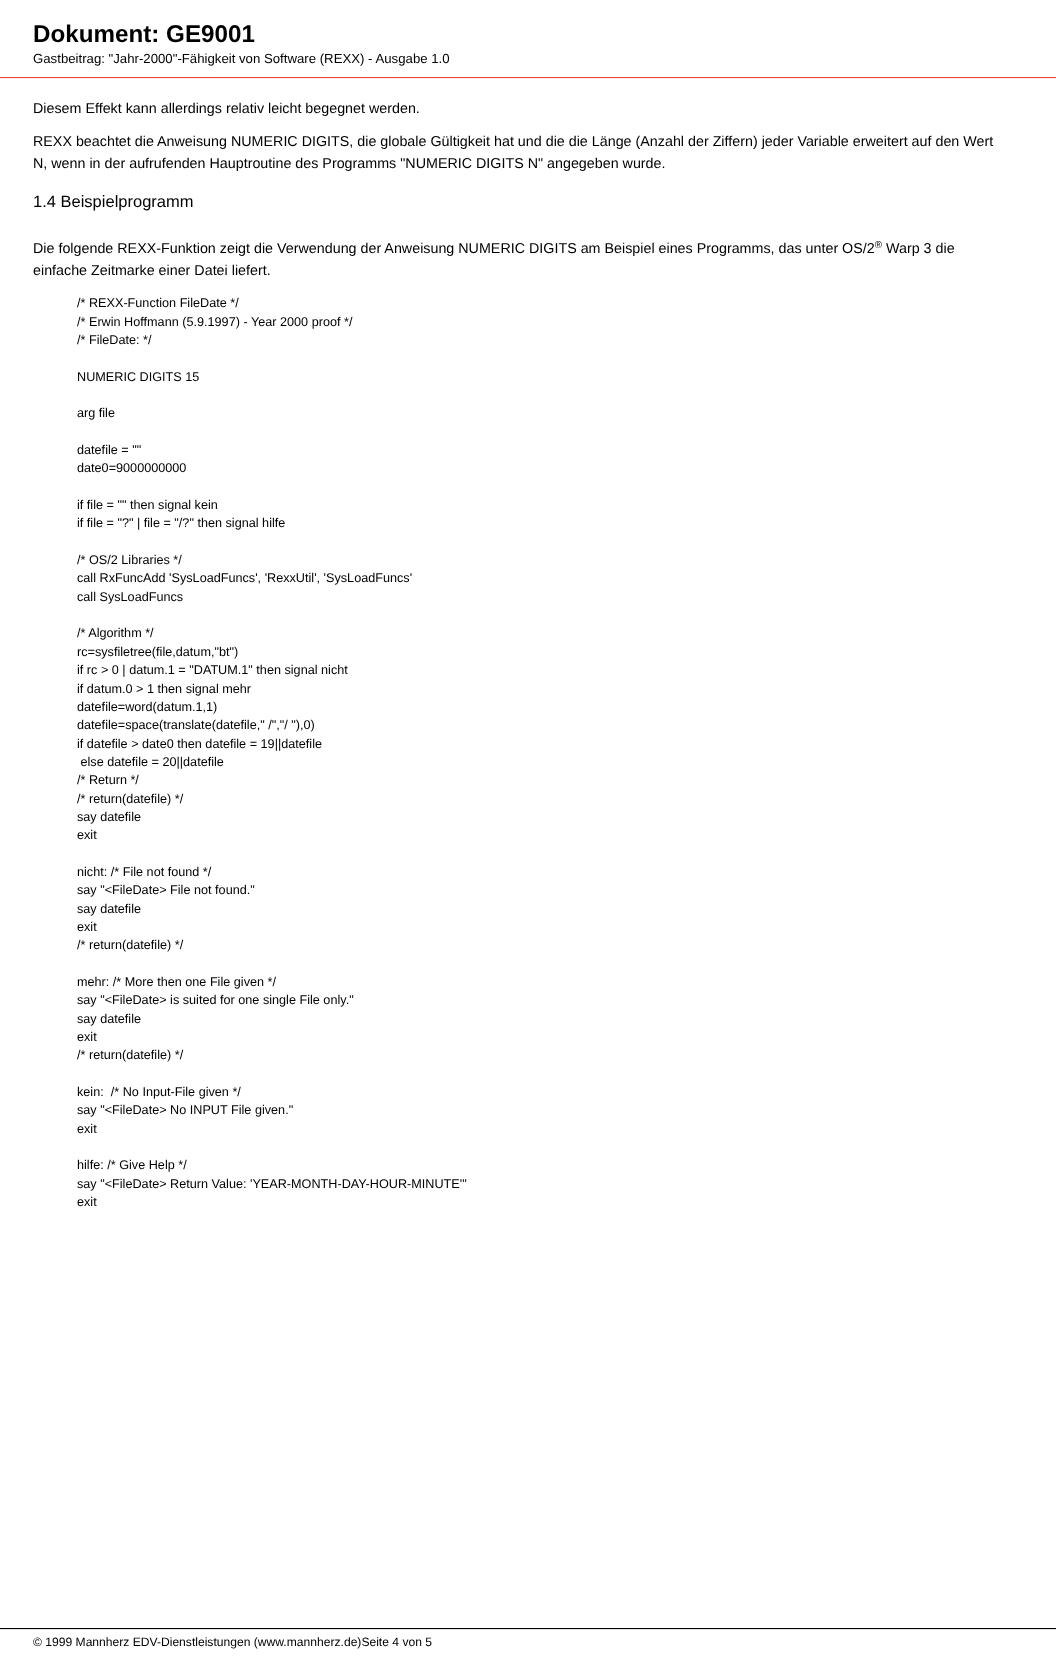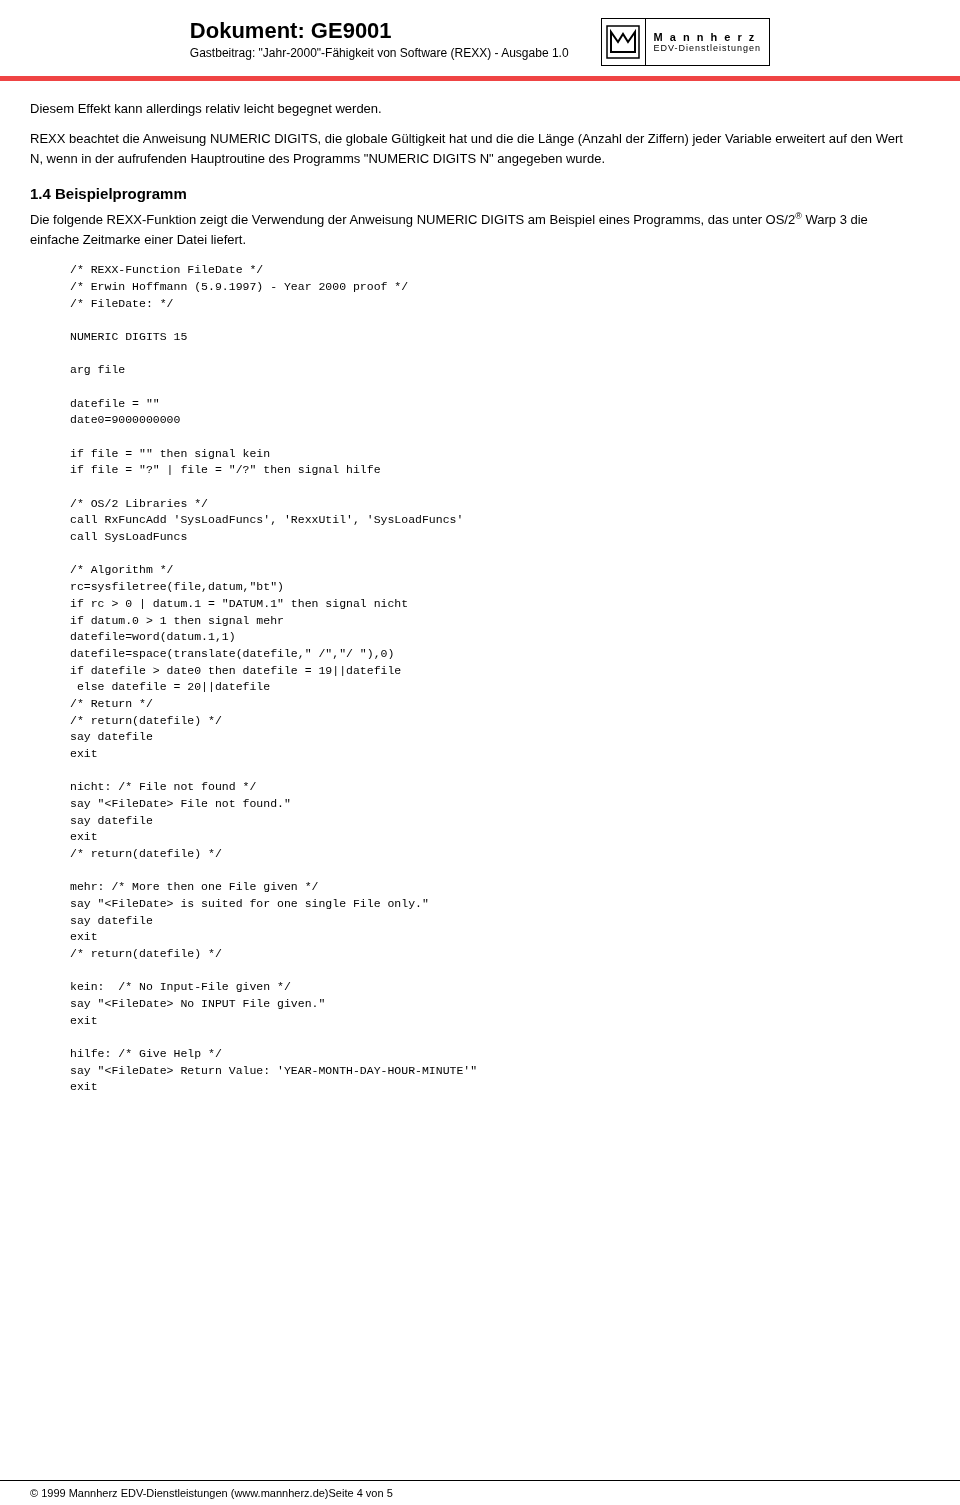--- a/index.html
+++ b/index.html
@@ -9,24 +9,24 @@
       color: #000;
       background: #fff;
       width: 960px;
       min-height: 1505px;
       position: relative;
     }
 
     
     .page-header {
       display: flex;
-      justify-content: center;
+      justify-content: space-between;
       align-items: flex-start;
       padding: 18px 30px 10px 30px;
-      border-bottom: 5px solid #ef4444;
+      border-bottom: 1px solid #ef4444;
       margin-bottom: 0;
       gap: 32px;
     }
     .header-left .doc-title {
       font-size: 22px;
       font-weight: bold;
     }
     .header-left .doc-subtitle {
       font-size: 12px;
       margin-top: 2px;
@@ -77,38 +77,38 @@
     }
 
     .intro-paragraph {
       font-size: 13px;
       line-height: 1.5;
       margin-bottom: 10px;
     }
 
     .section-heading {
       font-size: 15px;
-      font-weight: bold;
+      font-weight: normal;
       margin-top: 16px;
-      margin-bottom: 8px;
+      margin-bottom: 24px;
     }
 
     .body-text {
       font-size: 13px;
       line-height: 1.55;
       margin-bottom: 8px;
     }
 
     .superscript {
       vertical-align: super;
       font-size: 9px;
     }
 
     .code-block {
-      font-family: Liberation Mono, monospace;
+      font-family: Liberation Sans, sans-serif;
       font-size: 11.5px;
       line-height: 1.45;
       margin: 12px 0 0 40px;
       white-space: pre;
       color: #000;
     }
 
     
     .page-footer {
       position: absolute;
@@ -123,37 +123,20 @@
       font-size: 11px;
     }
   </style>
 </head>
 <body>
 
 <div class="page-header">
   <div class="header-left">
     <div class="doc-title">Dokument: GE9001</div>
     <div class="doc-subtitle">Gastbeitrag: "Jahr-2000"-Fähigkeit von Software (REXX) - Ausgabe 1.0</div>
-  </div>
-  <div class="header-right">
-    <div class="logo-box">
-      <div class="logo-graphic">
-
-        <svg viewBox="0 0 36 36" xmlns="http://www.w3.org/2000/svg">
-          <rect x="2" y="2" width="32" height="32" fill="none" stroke="#000" stroke-width="1.5"></rect>
-
-          <polygon points="6,28 6,8 13,18 18,10 23,18 30,8 30,28" fill="none" stroke="#000" stroke-width="2" stroke-linejoin="miter"></polygon>
-          <line x1="6" y1="28" x2="30" y2="28" stroke="#000" stroke-width="1.5"></line>
-        </svg>
-      </div>
-      <div class="logo-text-box">
-        <div class="logo-text-top">M a n n h e r z</div>
-        <div class="logo-text-bottom">EDV-Dienstleistungen</div>
-      </div>
-    </div>
   </div>
 </div>
 
 <div class="page-content">
 
   <p class="intro-paragraph">Diesem Effekt kann allerdings relativ leicht begegnet werden.</p>
 
   <p class="body-text">REXX beachtet die Anweisung NUMERIC DIGITS, die globale Gültigkeit hat und die die Länge (Anzahl der Ziffern) jeder Variable erweitert auf den Wert N, wenn in der aufrufenden Hauptroutine des Programms "NUMERIC DIGITS N" angegeben wurde.</p>
 
   <h2 class="section-heading">1.4 Beispielprogramm</h2>

